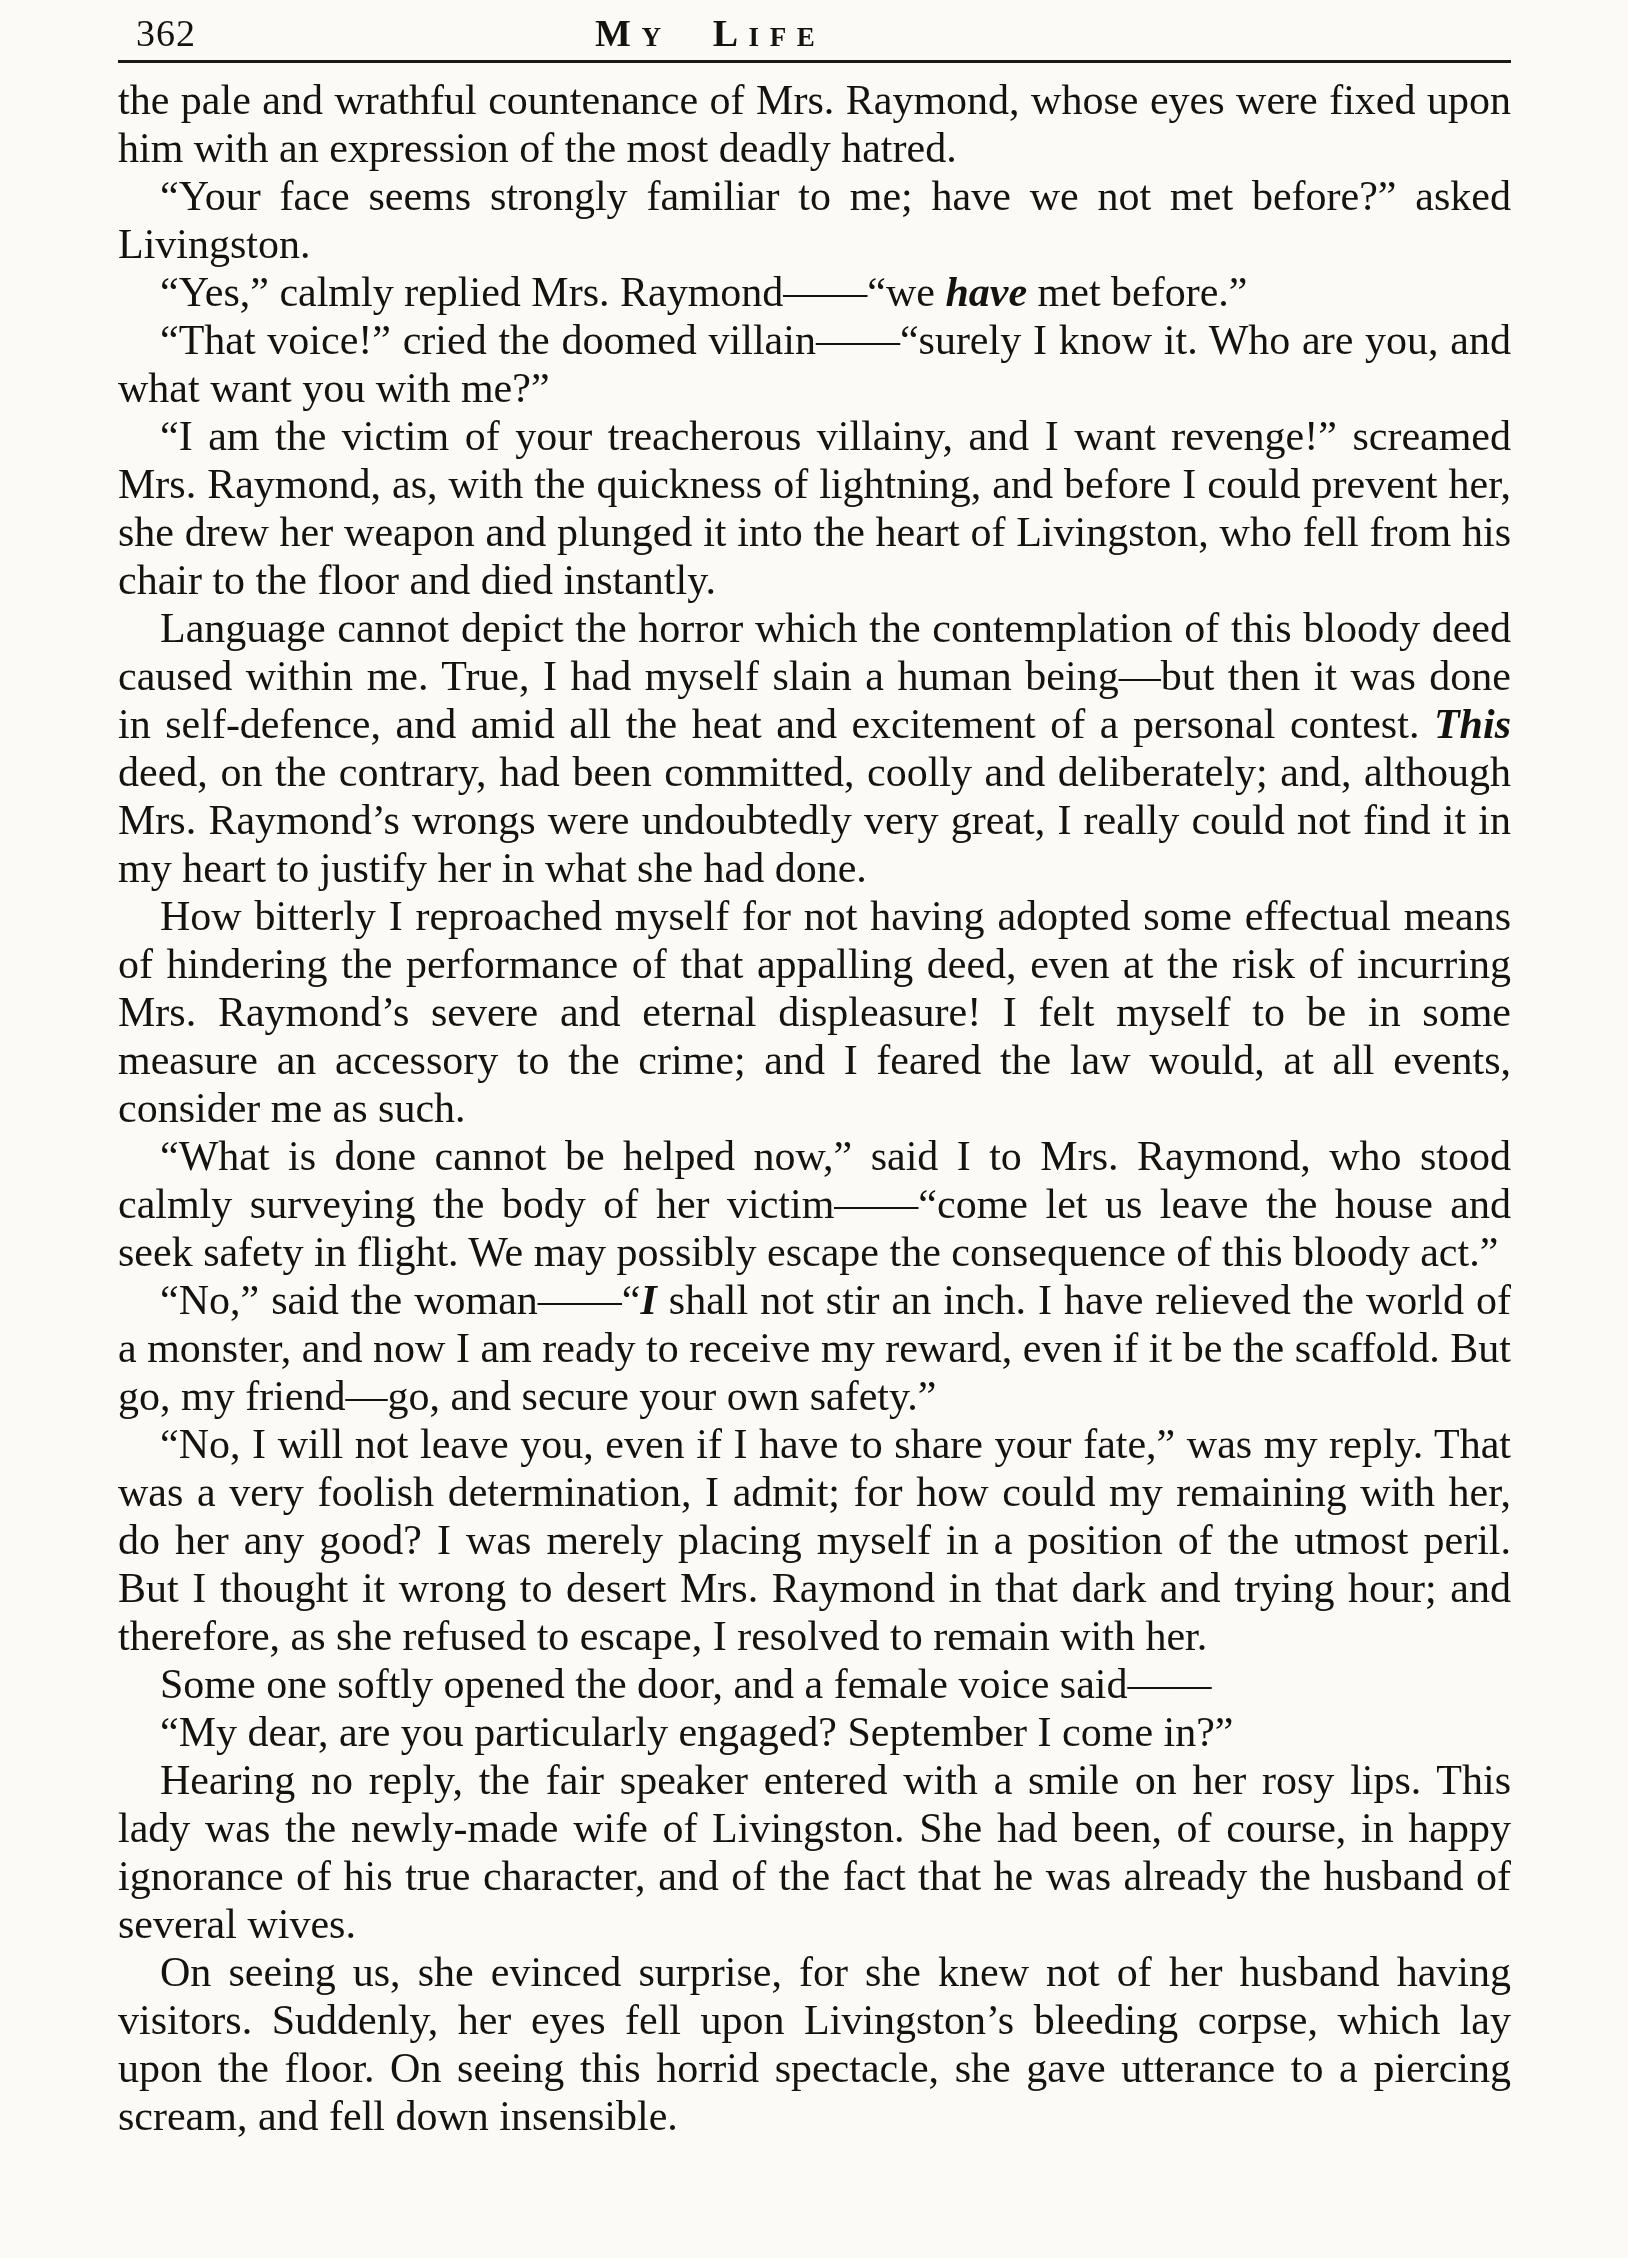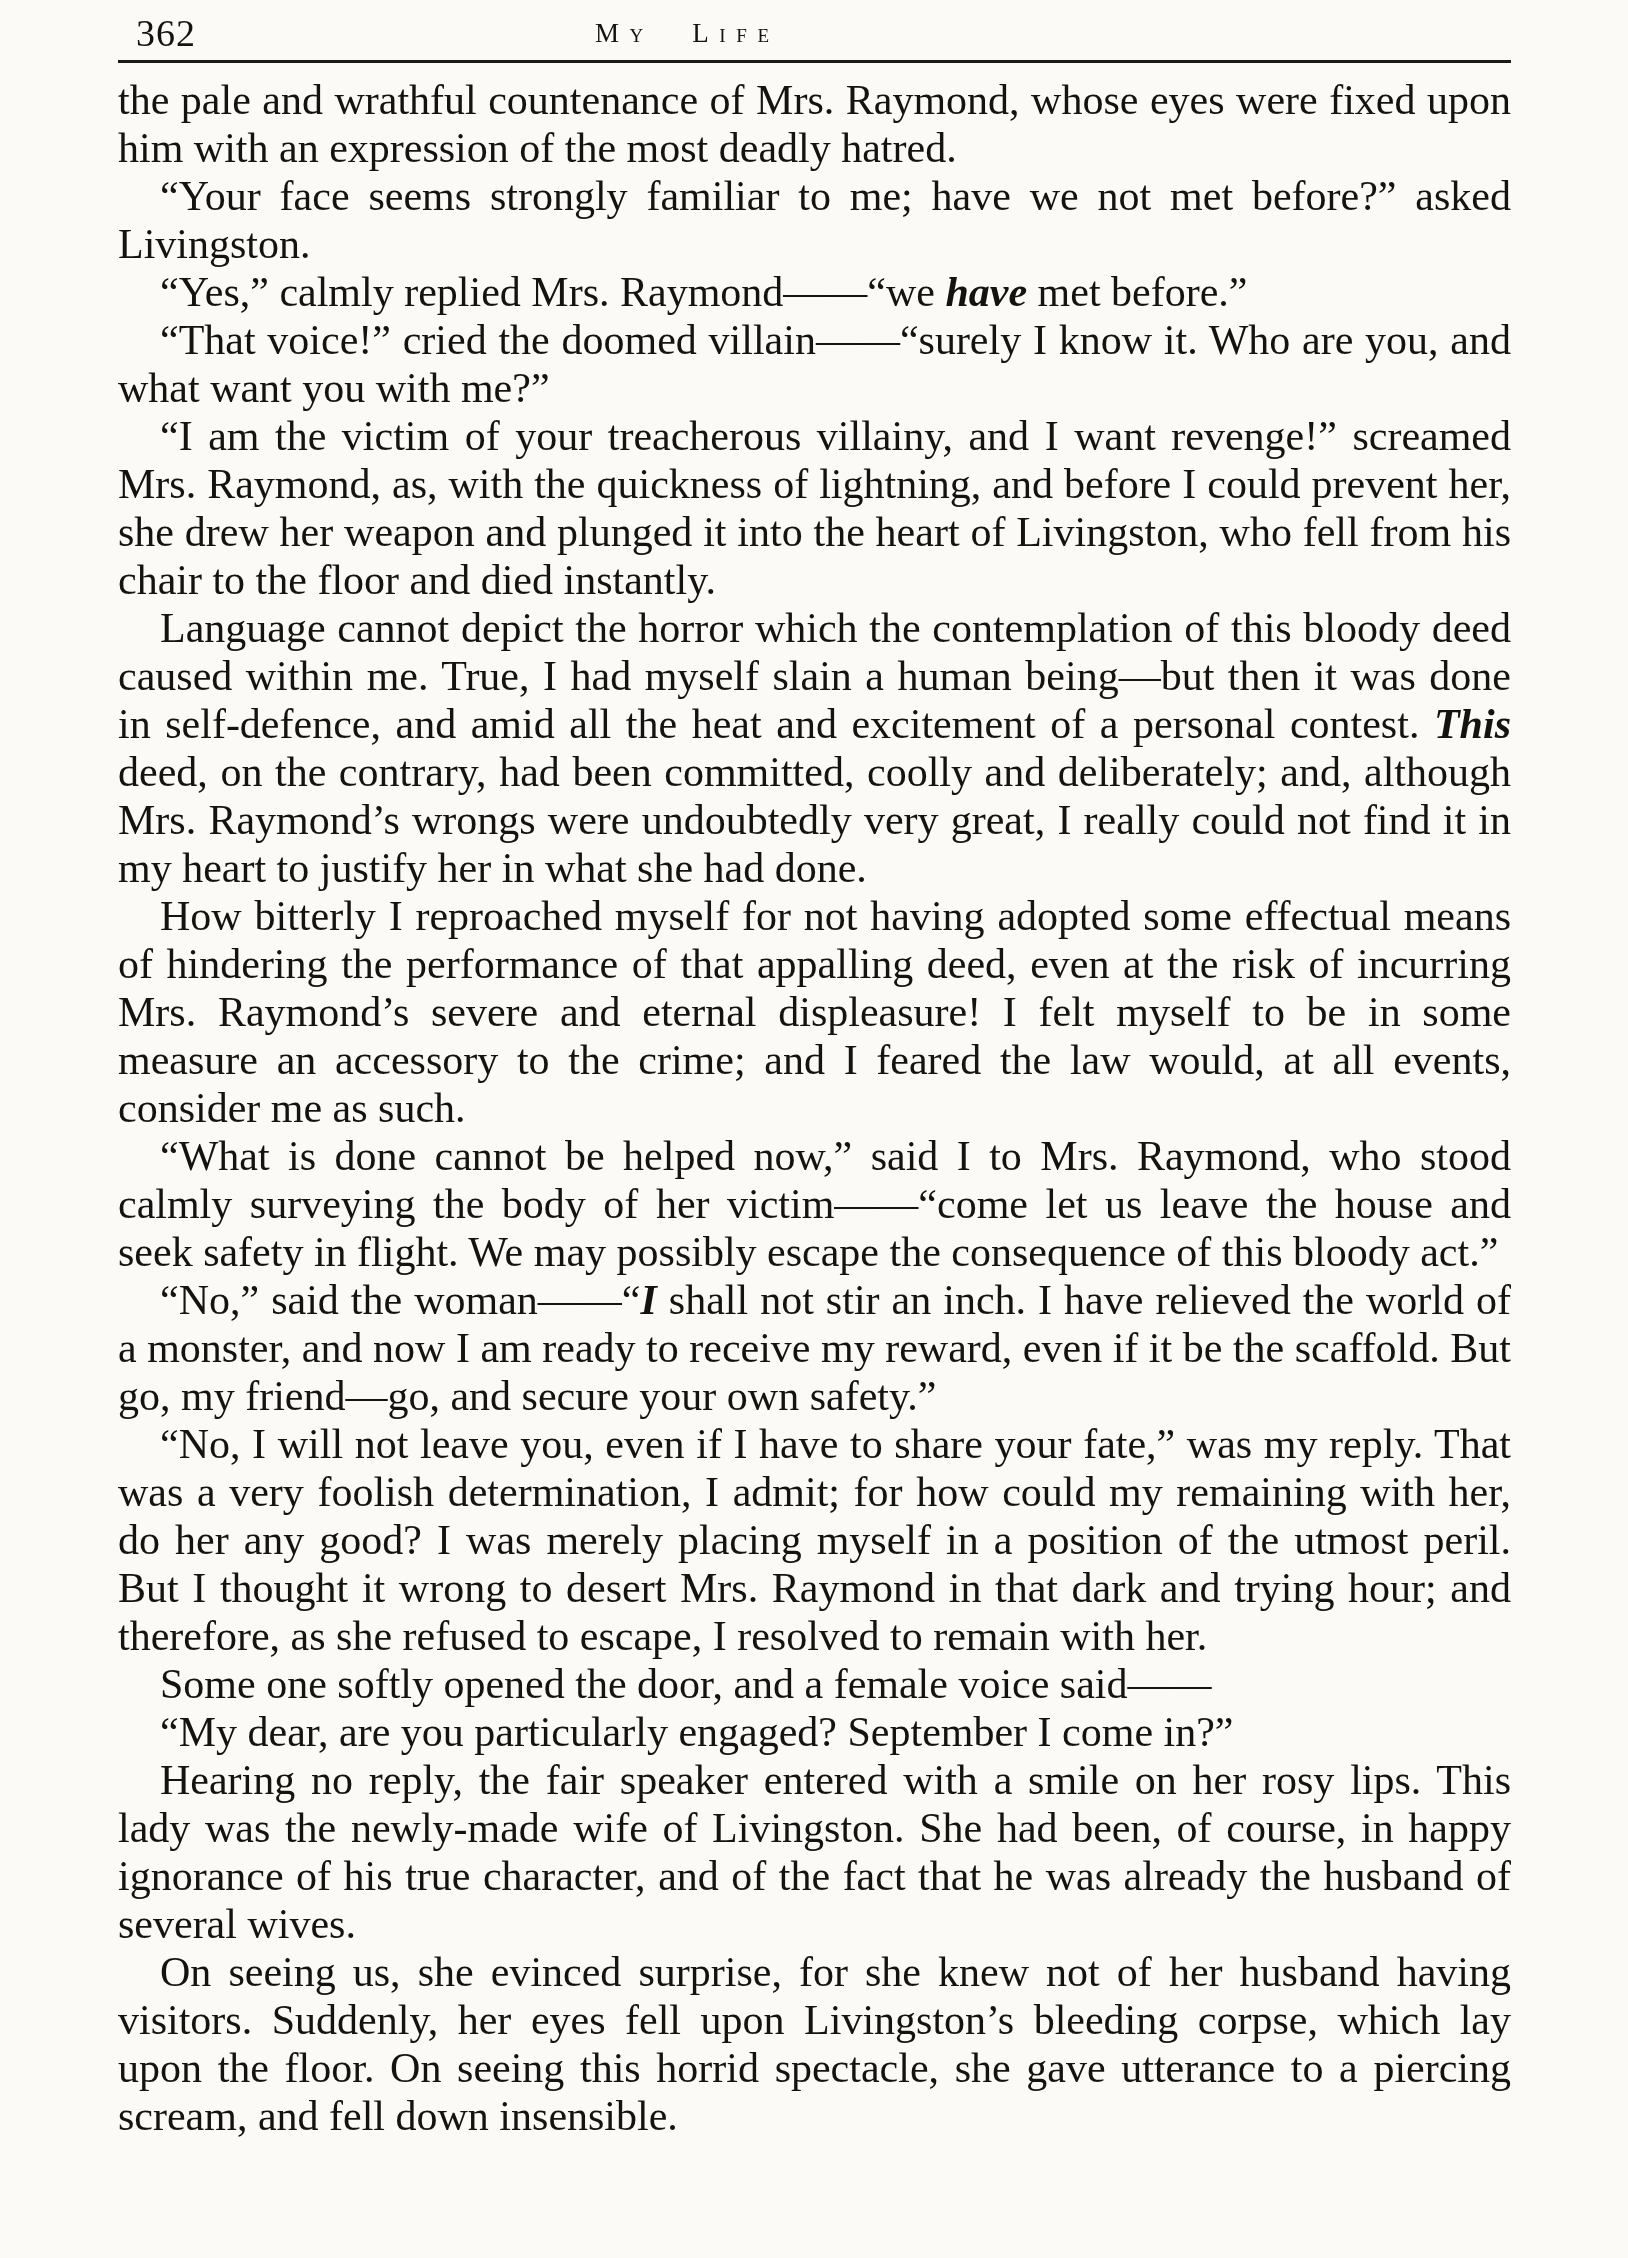--- a/index.html
+++ b/index.html
@@ -32,26 +32,26 @@
     font-size: 38px;
     line-height: 42px;
     font-weight: 400;
     letter-spacing: 1px;
     margin-left: 16px;
   }
   .running-title {
     position: absolute;
     left: 477px;
     top: 1.9px;
-    font-size: 27px;
+    font-size: 38px;
     line-height: 40px;
     font-variant: small-caps;
     letter-spacing: 10.6px;
     word-spacing: 21px;
-    font-weight: 400;
+    font-weight: 700;
   }
   .page-body {
     font-size: 42px;
     line-height: 48px;
   }
   .para {
     margin: 0;
     text-align: justify;
     text-justify: inter-word;
   }

